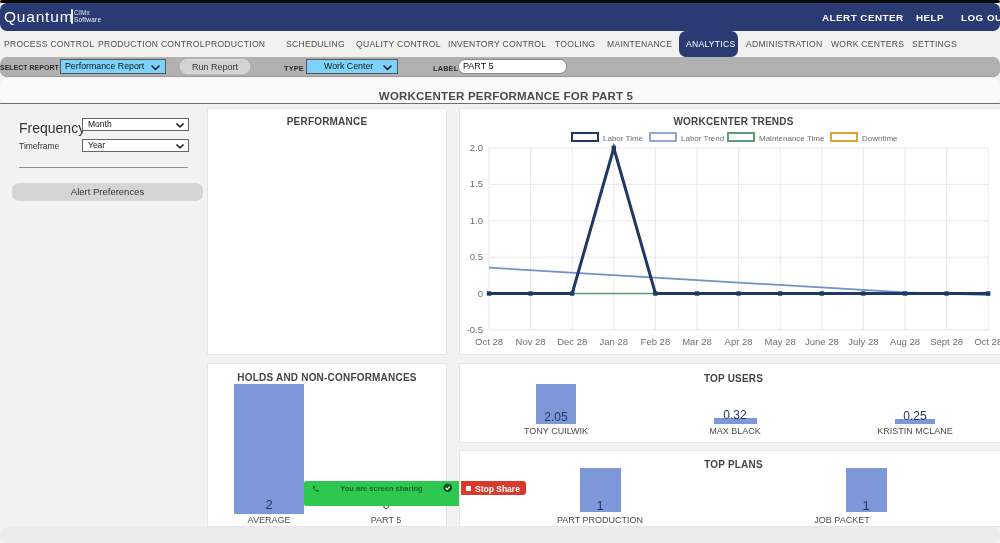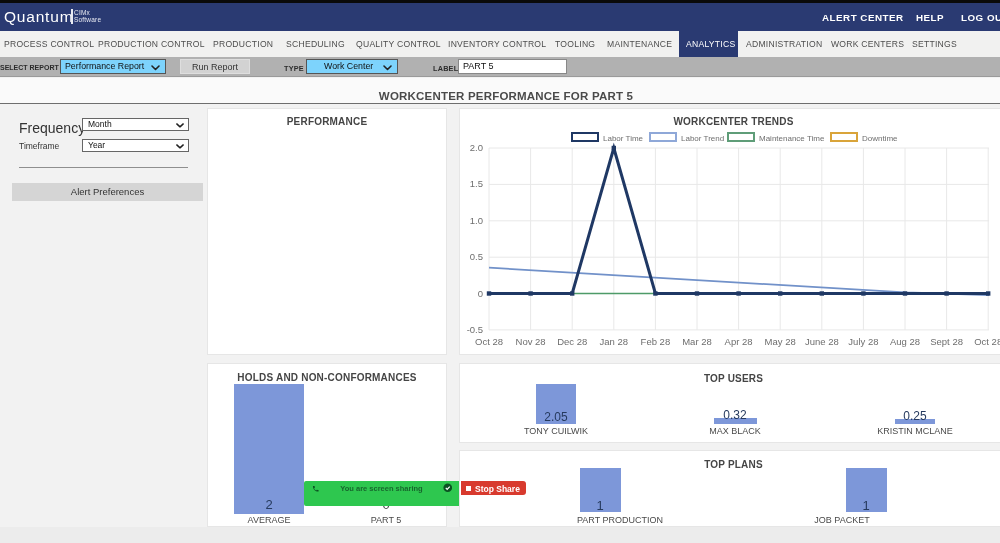--- a/index.html
+++ b/index.html
@@ -1,18 +1,18 @@
 <!DOCTYPE html>
 <html><head>
 <meta charset="utf-8">
 <style>
   * { margin:0; padding:0; box-sizing:border-box; }
   html,body { width:1000px; height:543px; overflow:hidden; }
   body { font-family:"Liberation Sans", sans-serif; background:#f2f2f2; position:relative; }
-  .abs { position:absolute; }
+  .abs { position:absolute;border-radius:7px; }
   .tblink { position:absolute; top:9px; color:#fff; font-size:9.8px; font-weight:bold; letter-spacing:0.5px; white-space:nowrap; }
   .panel { position:absolute; background:#fff; border:1px solid #e6e6e6; }
   .ptitle { position:absolute; width:100%; text-align:center; font-size:10px; font-weight:bold; letter-spacing:0.2px; color:#454545; }
   .blabel { position:absolute; font-size:9px; color:#4a4a4a; text-align:center; transform:translateX(-50%); white-space:nowrap; }
   .bval { position:absolute; font-size:13px; color:#263a5e; text-align:center; transform:translateX(-50%); }
   .bar { position:absolute; background:#7d97d9; }
 </style>
 </head>
 <body>
 
@@ -24,21 +24,21 @@
   <div class="abs" style="left:74px;top:7px;color:#e8eaf2;font-size:6.5px;line-height:6.5px;letter-spacing:0.2px;">CIMx<br>Software</div>
   <div class="tblink" style="left:822px;">ALERT CENTER</div>
   <div class="tblink" style="left:916px;">HELP</div>
   <div class="tblink" style="left:961px;">LOG OUT</div>
 </div>
 
 <div class="abs" style="left:0;top:31px;width:1000px;height:26px;background:#f1f1f0;">
   <div class="abs" style="left:679px;top:0;width:59px;height:26px;background:#2a3a72;"></div>
   <span class="nitem" style="left:4px;">PROCESS CONTROL</span>
   <span class="nitem" style="left:98px;">PRODUCTION CONTROL</span>
-  <span class="nitem" style="left:213px;">PRODUCTION</span>
+  <span class="nitem" style="left:205px;">PRODUCTION</span>
   <span class="nitem" style="left:286px;">SCHEDULING</span>
   <span class="nitem" style="left:356px;">QUALITY CONTROL</span>
   <span class="nitem" style="left:448px;">INVENTORY CONTROL</span>
   <span class="nitem" style="left:555px;">TOOLING</span>
   <span class="nitem" style="left:607px;">MAINTENANCE</span>
   <span class="nitem" style="left:686px;color:#fff;">ANALYTICS</span>
   <span class="nitem" style="left:746px;">ADMINISTRATION</span>
   <span class="nitem" style="left:831px;">WORK CENTERS</span>
   <span class="nitem" style="left:912px;">SETTINGS</span>
 </div>
@@ -188,21 +188,21 @@
   <div class="blabel" style="left:275px;top:62px;">MAX BLACK</div>
   <div class="bar" style="left:435px;top:55px;width:40px;height:5px;"></div>
   <div class="bval" style="left:455px;top:45px;font-size:12px;">0.25</div>
   <div class="blabel" style="left:455px;top:62px;">KRISTIN MCLANE</div>
 </div>
 
 <div class="panel" style="left:459px;top:450px;width:549px;height:77px;">
   <div class="ptitle" style="top:8px;">TOP PLANS</div>
   <div class="bar" style="left:120px;top:17px;width:41px;height:44px;"></div>
   <div class="bval" style="left:140px;top:47px;">1</div>
-  <div class="blabel" style="left:140px;top:64px;margin-left:20px;">PART PRODUCTION</div>
+  <div class="blabel" style="left:140px;top:64px;">PART PRODUCTION</div>
   <div class="bar" style="left:386px;top:17px;width:41px;height:44px;"></div>
   <div class="bval" style="left:406px;top:47px;">1</div>
   <div class="blabel" style="left:382px;top:64px;">JOB PACKET</div>
 </div>
 
 <div class="abs" style="left:0;top:527px;width:1000px;height:16px;background:#ececec;"></div>
 
 <div class="abs" style="left:304px;top:481px;width:155px;height:25px;background:#2ec74f;border-radius:2px 0 0 2px;">
   <svg width="7.5" height="7.5" style="position:absolute;left:8px;top:3.5px;" viewBox="0 0 24 24">
       <path fill="#0b5222" d="M6.6 10.8c1.4 2.8 3.8 5.1 6.6 6.6l2.2-2.2c.3-.3.7-.4 1-.2 1.1.4 2.3.6 3.6.6.6 0 1 .4 1 1V20c0 .6-.4 1-1 1C10.6 21 3 13.4 3 4c0-.6.4-1 1-1h3.5c.6 0 1 .4 1 1 0 1.2.2 2.4.6 3.6.1.3 0 .7-.2 1l-2.3 2.2z"></path>

